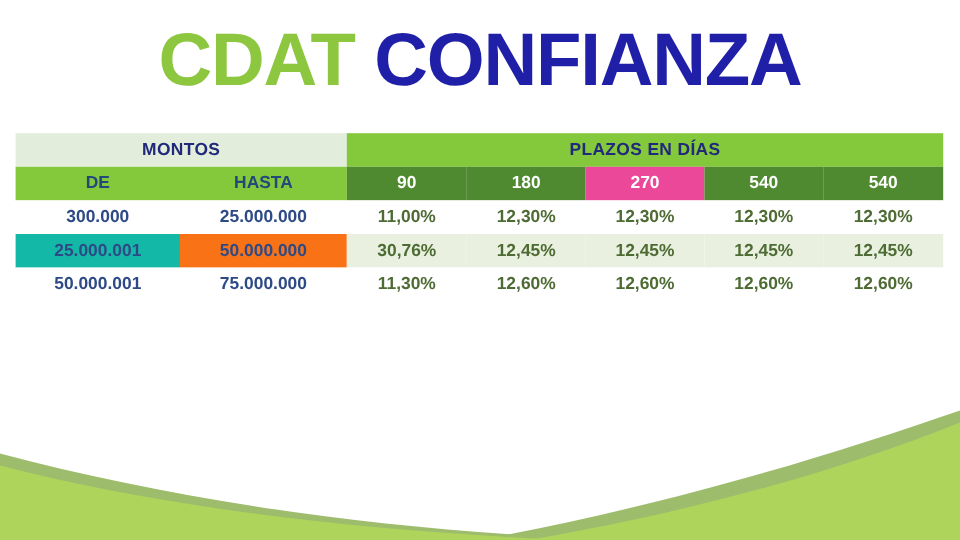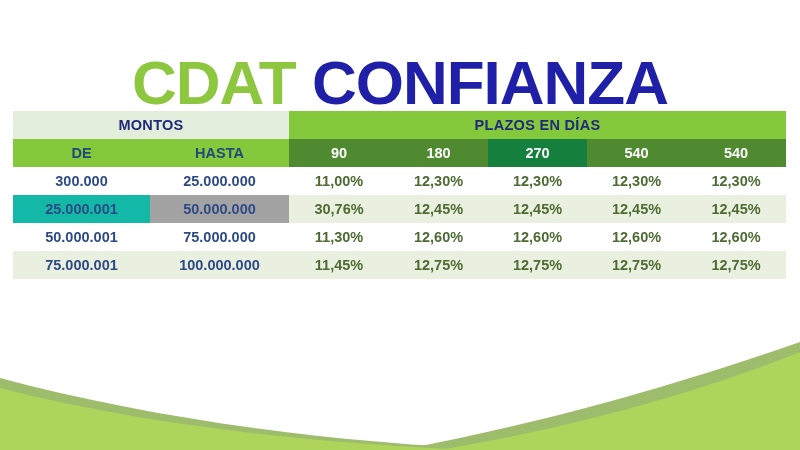--- a/index.html
+++ b/index.html
@@ -22,21 +22,20 @@
     left: 0;
     width: 800px;
     text-align: center;
     line-height: 1;
   }
   .title {
     font-size: 62px;
     font-weight: bold;
     letter-spacing: -1px;
     white-space: nowrap;
-    margin-top: 32px;
   }
   .title .t-green { color: #8DC63F; }
   .title .t-blue  { color: #1F1FA8; }
 
   
   .table-wrap {
     position: absolute;
     left: 13px;
     top: 111px;
     width: 773px;
@@ -149,62 +148,53 @@
     <thead>
       <tr>
         <th class="grp-montos" colspan="2" style="background: rgb(226, 237, 220);">MONTOS</th>
         <th class="grp-plazos" colspan="5" style="background: rgb(132, 200, 60);">PLAZOS EN DÍAS</th>
       </tr>
       <tr>
         <th class="sub-montos" style="background: rgb(132, 200, 60);">DE</th>
         <th class="sub-montos" style="background: rgb(132, 200, 60);">HASTA</th>
         <th class="sub-plazo" style="background: rgb(79, 138, 48);">90</th>
         <th class="sub-plazo" style="background: rgb(79, 138, 48);">180</th>
-        <th class="sub-plazo" style="background: #15803d;">270</th>
+        <th class="sub-plazo" style="background: #ec4899;">270</th>
         <th class="sub-plazo" style="background: rgb(79, 138, 48);">540</th>
         <th class="sub-plazo" style="background: rgb(79, 138, 48);">540</th>
       </tr>
     </thead>
     <tbody id="rates-body">
         <tr class="row-odd">
           <td class="amount" style="color: rgb(46, 74, 134);">300.000</td>
           <td class="amount" style="color: rgb(46, 74, 134);">25.000.000</td>
           <td class="rate" style="color: rgb(77, 107, 51);">11,00%</td>
           <td class="rate" style="color: rgb(77, 107, 51);">12,30%</td>
           <td class="rate" style="color: rgb(77, 107, 51);">12,30%</td>
           <td class="rate" style="color: rgb(77, 107, 51);">12,30%</td>
           <td class="rate" style="color: rgb(77, 107, 51);">12,30%</td>
         </tr>
         <tr class="row-even">
           <td class="amount" style="background: #14b8a6; color: rgb(46, 74, 134);">25.000.001</td>
-          <td class="amount" style="background: #a3a3a3; color: rgb(46, 74, 134);">50.000.000</td>
+          <td class="amount" style="background: #f97316; color: rgb(46, 74, 134);">50.000.000</td>
           <td class="rate" style="background: rgb(233, 240, 224); color: rgb(77, 107, 51);">30,76%</td>
           <td class="rate" style="background: rgb(233, 240, 224); color: rgb(77, 107, 51);">12,45%</td>
           <td class="rate" style="background: rgb(233, 240, 224); color: rgb(77, 107, 51);">12,45%</td>
           <td class="rate" style="background: rgb(233, 240, 224); color: rgb(77, 107, 51);">12,45%</td>
           <td class="rate" style="background: rgb(233, 240, 224); color: rgb(77, 107, 51);">12,45%</td>
         </tr>
         <tr class="row-odd">
           <td class="amount" style="color: rgb(46, 74, 134);">50.000.001</td>
           <td class="amount" style="color: rgb(46, 74, 134);">75.000.000</td>
           <td class="rate" style="color: rgb(77, 107, 51);">11,30%</td>
           <td class="rate" style="color: rgb(77, 107, 51);">12,60%</td>
           <td class="rate" style="color: rgb(77, 107, 51);">12,60%</td>
           <td class="rate" style="color: rgb(77, 107, 51);">12,60%</td>
           <td class="rate" style="color: rgb(77, 107, 51);">12,60%</td>
         </tr>
-        <tr class="row-even">
-          <td class="amount" style="background: rgb(233, 240, 224); color: rgb(46, 74, 134);">75.000.001</td>
-          <td class="amount" style="background: rgb(233, 240, 224); color: rgb(46, 74, 134);">100.000.000</td>
-          <td class="rate" style="background: rgb(233, 240, 224); color: rgb(77, 107, 51);">11,45%</td>
-          <td class="rate" style="background: rgb(233, 240, 224); color: rgb(77, 107, 51);">12,75%</td>
-          <td class="rate" style="background: rgb(233, 240, 224); color: rgb(77, 107, 51);">12,75%</td>
-          <td class="rate" style="background: rgb(233, 240, 224); color: rgb(77, 107, 51);">12,75%</td>
-          <td class="rate" style="background: rgb(233, 240, 224); color: rgb(77, 107, 51);">12,75%</td>
-        </tr>
       </tbody>
   </table>
 </div>
 
 <svg class="deco" viewBox="0 0 800 110" preserveAspectRatio="none">
 
   <path id="swoosh-dark-left" d="M0,38 C150,78 330,104 520,110 L0,110 Z" fill="#9DBC6C"></path>
   <path id="swoosh-dark-right" d="M800,2 C690,40 560,80 400,110 L800,110 Z" fill="#9DBC6C"></path>
 
   <path id="swoosh-light-left" d="M0,48 C140,84 300,102 470,110 L0,110 Z" fill="#AFD45C"></path>

